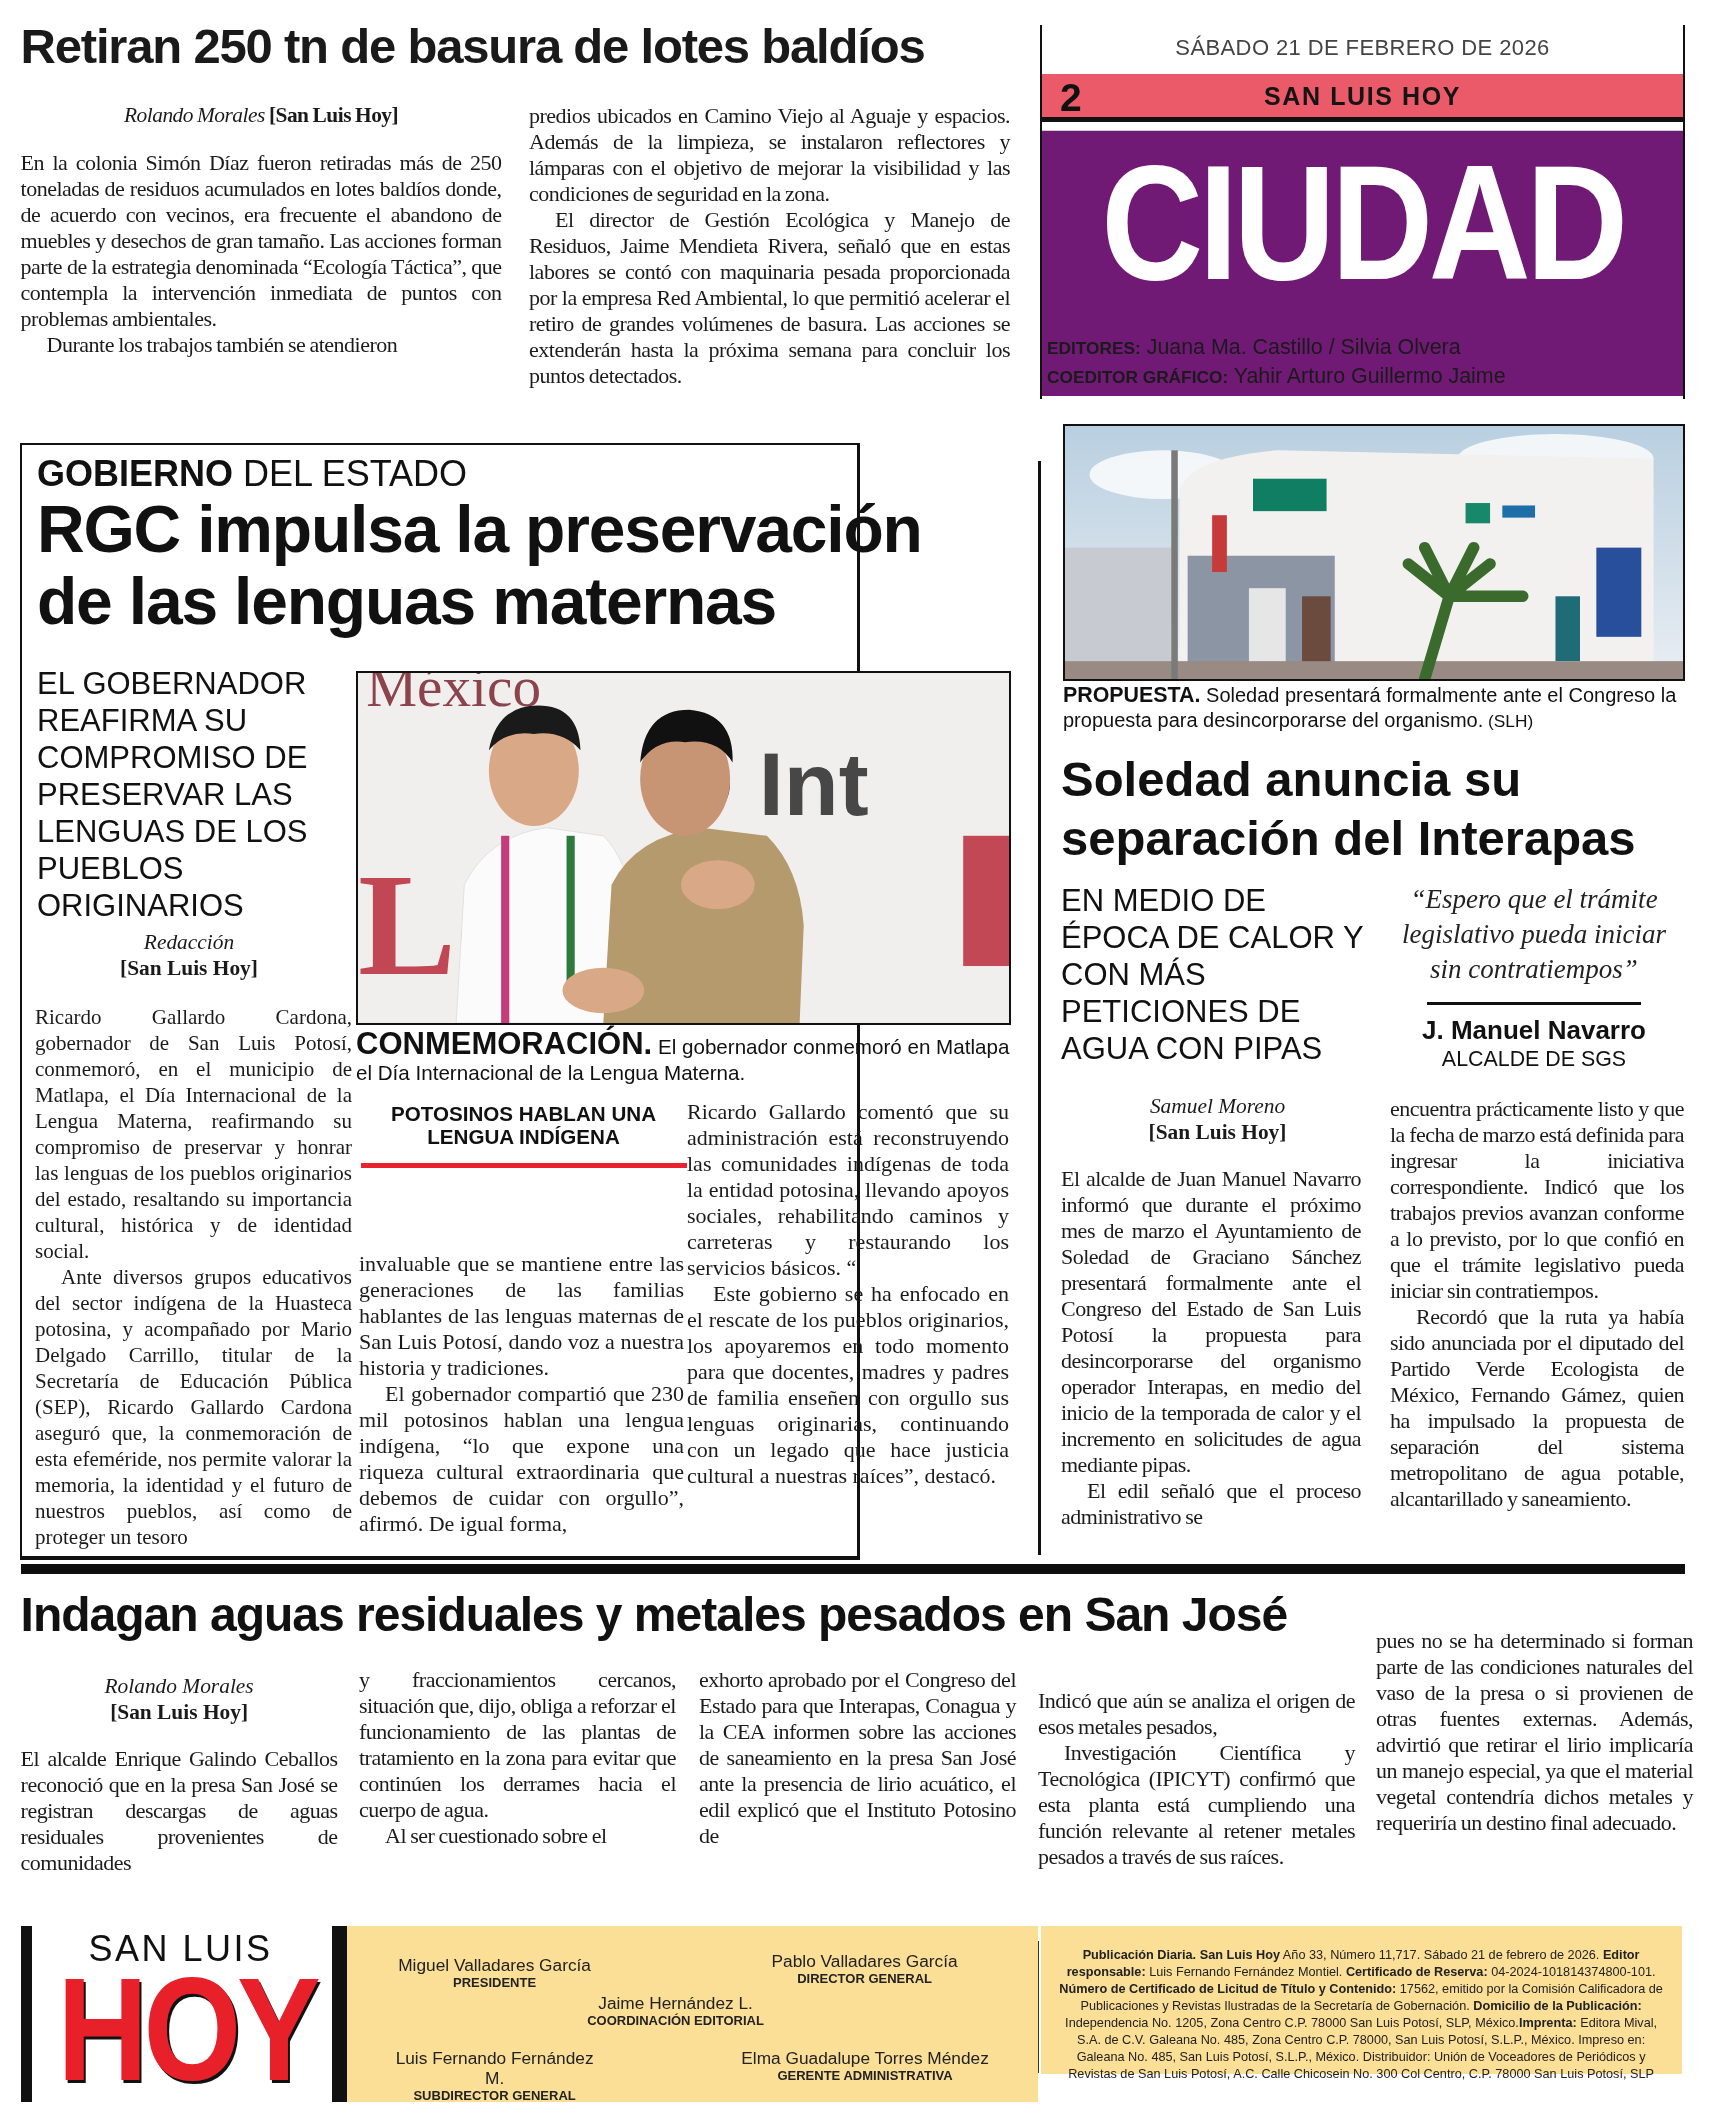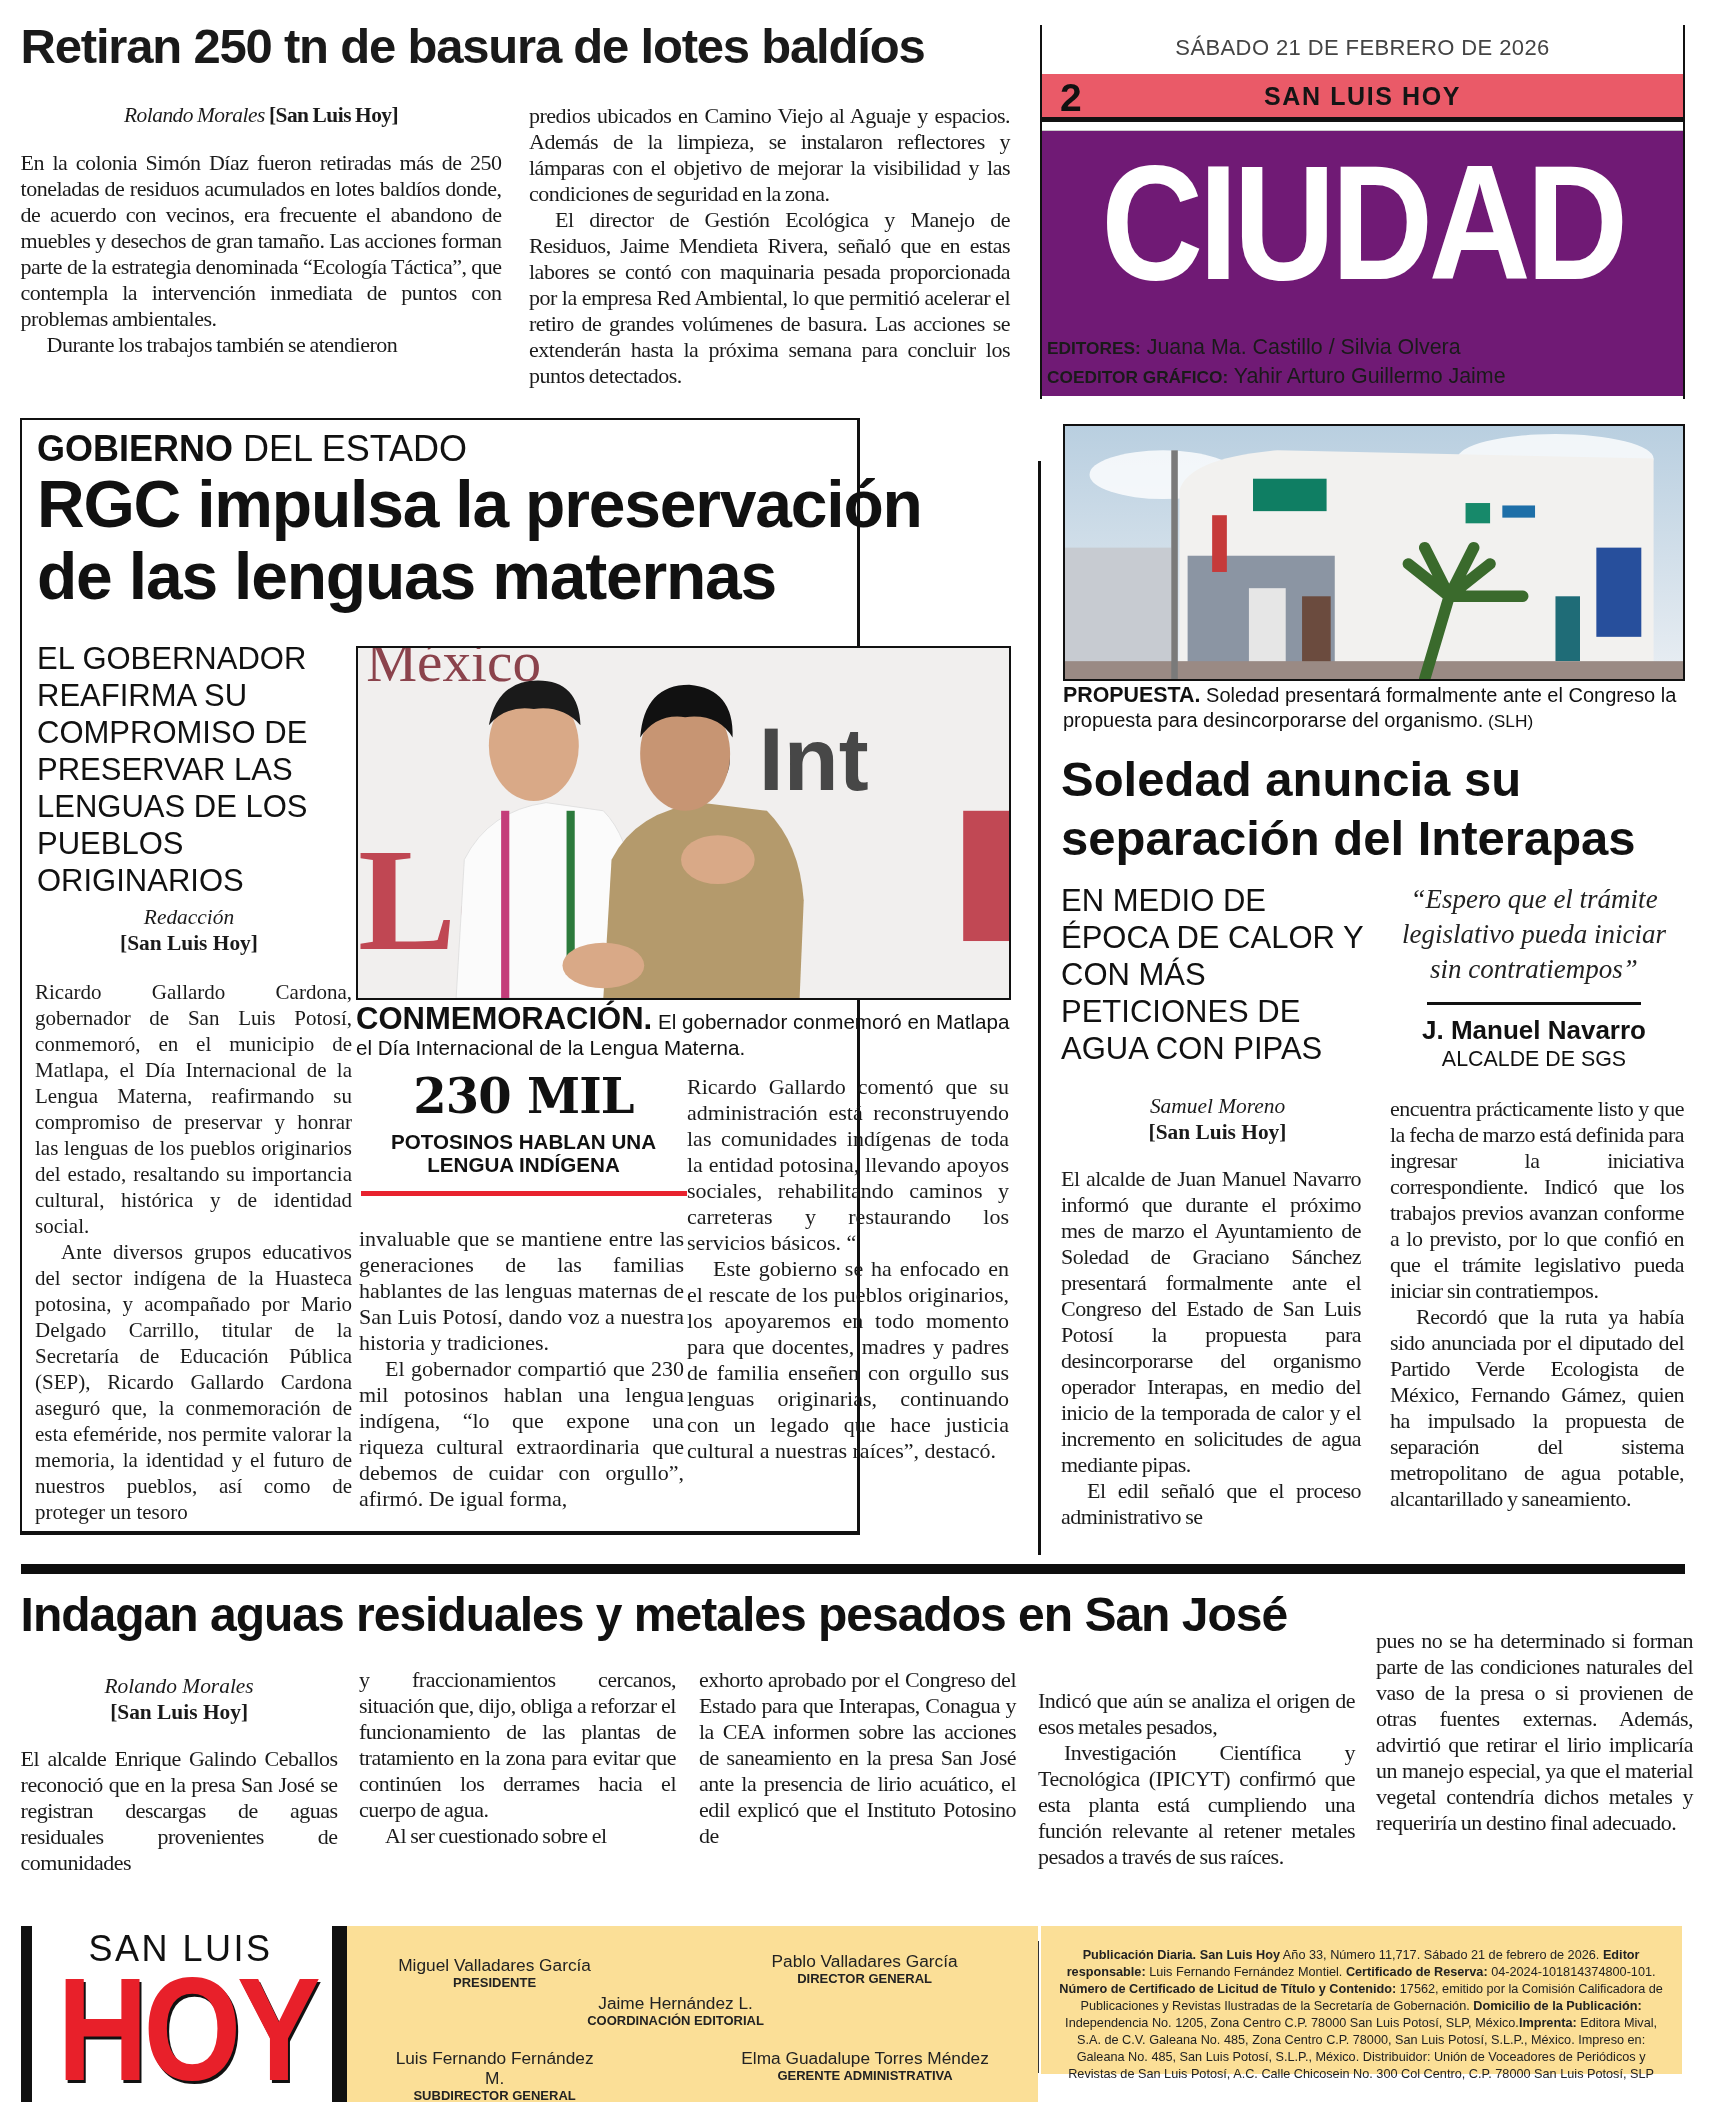--- a/index.html
+++ b/index.html
@@ -28,21 +28,21 @@
   #ciudad-band { position: absolute; left: 0; right: 0; top: 49px; height: 48px; background: #ea5a68; border-bottom: 5px solid #111; }
   #ciudad-pagenum { position: absolute; left: 18px; top: 1.6px; font-family: "Liberation Sans", sans-serif; font-weight: 900; font-size: 39px; color: #111; }
   #ciudad-paper { position: absolute; left: 0; right: 0; top: 8.2px; text-align: center; font-family: "Liberation Sans", sans-serif; font-weight: bold; font-size: 25px; letter-spacing: 1.6px; color: #151515; }
   #ciudad-blue { position: absolute; left: 0; right: 0; top: 105px; height: 266px; background: #701a75; border-top: 1.6px solid #ccc; }
   #ciudad-title { position: absolute; left: 0; right: 0; top: 10px; text-align: center; font-family: "Liberation Sans", sans-serif; font-weight: bold; font-size: 164px; line-height: 164px; color: #ffffff; letter-spacing: -5px; transform: scaleX(0.86); }
   #ciudad-email { position: absolute; left: 0; right: 0; top: 174px; text-align: center; font-family: "Liberation Sans", sans-serif; font-size: 22px; color: #ffffff; }
   #ciudad-editors { position: absolute; left: 5px; top: 308px; font-family: "Liberation Sans", sans-serif; font-size: 21.4px; line-height: 28px; color: #1a1a1a; white-space: nowrap; }
   #ciudad-editors b { font-size: 17.3px; }
 
   
-  #main-box { left: 20px; top: 418px; width: 840px; height: 1117px; border: 2.5px solid #111; border-bottom-width: 4.1px; border-right-width: 3.3px; }
+  #main-box { left: 20px; top: 443px; width: 840px; height: 1117px; border: 2.5px solid #111; border-bottom-width: 4.1px; border-right-width: 3.3px; }
   #kicker { left: 15px; top: 8.2px; font-family: "Liberation Sans", sans-serif; font-size: 36px; white-space: nowrap; color: #111; }
   #kicker b { font-weight: bold; }
   #main-headline { left: 15px; top: 48px; font-family: "Liberation Sans", sans-serif; font-weight: bold; font-size: 66px; line-height: 72px; letter-spacing: -1.2px; color: #111; width: 970px; }
   #main-deck { left: 15px; top: 220px; width: 313px; font-family: "Liberation Sans", sans-serif; font-size: 31px; line-height: 37px; color: #111; text-transform: uppercase; }
   #main-byline { left: 15px; top: 485px; width: 304px; }
   #main-col1 { left: 13px; top: 559px; width: 317px; font-size: 21px; line-height: 26px; }
   #main-photo { left: 334px; top: 226px; width: 655px; height: 354px; border: 2.5px solid #111; overflow: hidden; }
   #main-caption { left: 334px; top: 586px; width: 655px; font-family: "Liberation Sans", sans-serif; font-size: 20.6px; line-height: 26px; color: #111; }
   #main-caption b { font-size: 31px; }
   #stat-box { left: 337px; top: 650px; width: 329px; text-align: center; }
@@ -167,21 +167,20 @@
       <ellipse cx="400" cy="130" rx="55" ry="70" fill="#c79573"></ellipse>
       <path d="M345 110 Q350 45 405 45 Q460 50 458 110 Q440 80 400 85 Q365 80 345 110Z" fill="#111"></path>
 
       <ellipse cx="440" cy="260" rx="45" ry="30" fill="#d9a987"></ellipse>
       <ellipse cx="300" cy="390" rx="50" ry="28" fill="#d9a987"></ellipse>
     </svg>
   </div>
   <div class="abs" id="main-caption"><b>CONMEMORACIÓN.</b><span> El gobernador conmemoró en Matlapa el Día Internacional de la Lengua Materna.</span></div>
 
   <div class="abs" id="stat-box">
-    <div id="stat-number">230 MIL</div>
     <div id="stat-label">POTOSINOS HABLAN UNA LENGUA INDÍGENA</div>
     <div id="stat-bar"></div>
   </div>
 
   <div class="abs copy" id="main-col2">
       <p>invaluable que se mantiene entre las generaciones de las familias hablantes de las lenguas maternas de San Luis Potosí, dando voz a nuestra historia y tradiciones.</p>
       <p>El gobernador compartió que 230 mil potosinos hablan una lengua indígena, “lo que expone una riqueza cultural extraordinaria que debemos de cuidar con orgullo”, afirmó. De igual forma,</p>
     </div>
   <div class="abs copy" id="main-col3">
       <p>Ricardo Gallardo comentó que su administración está reconstruyendo las comunidades indígenas de toda la entidad potosina, llevando apoyos sociales, rehabilitando caminos y carreteras y restaurando los servicios básicos. “</p>

